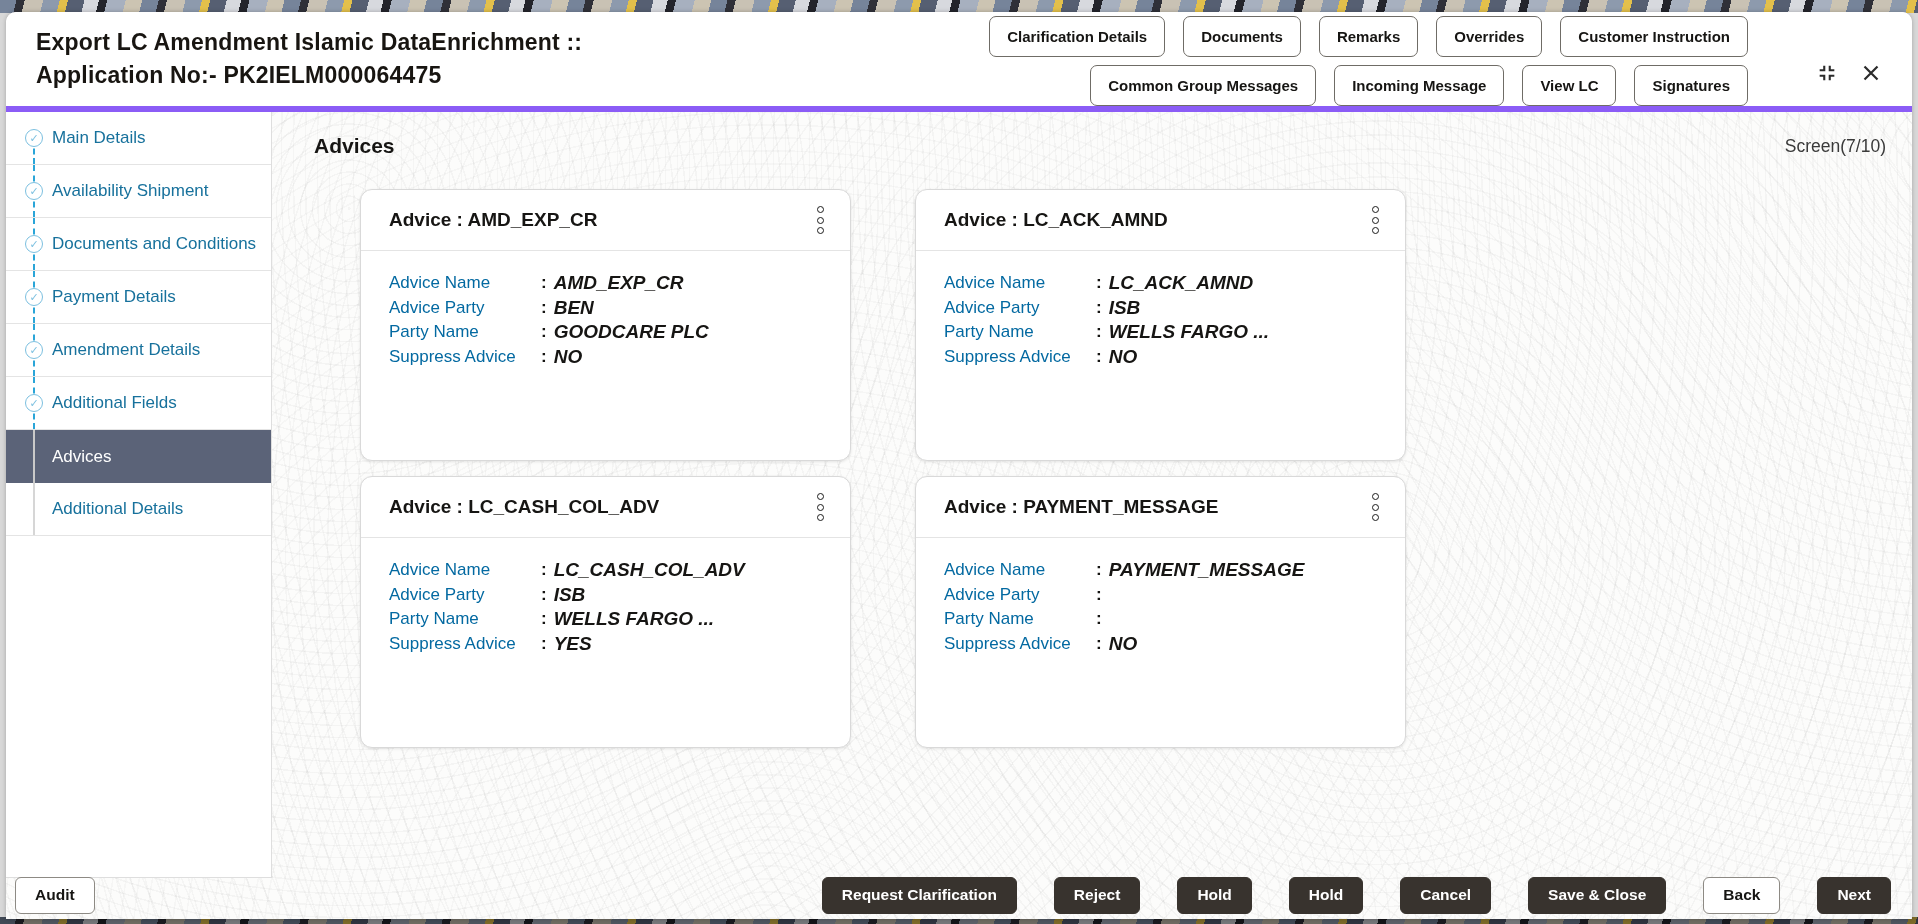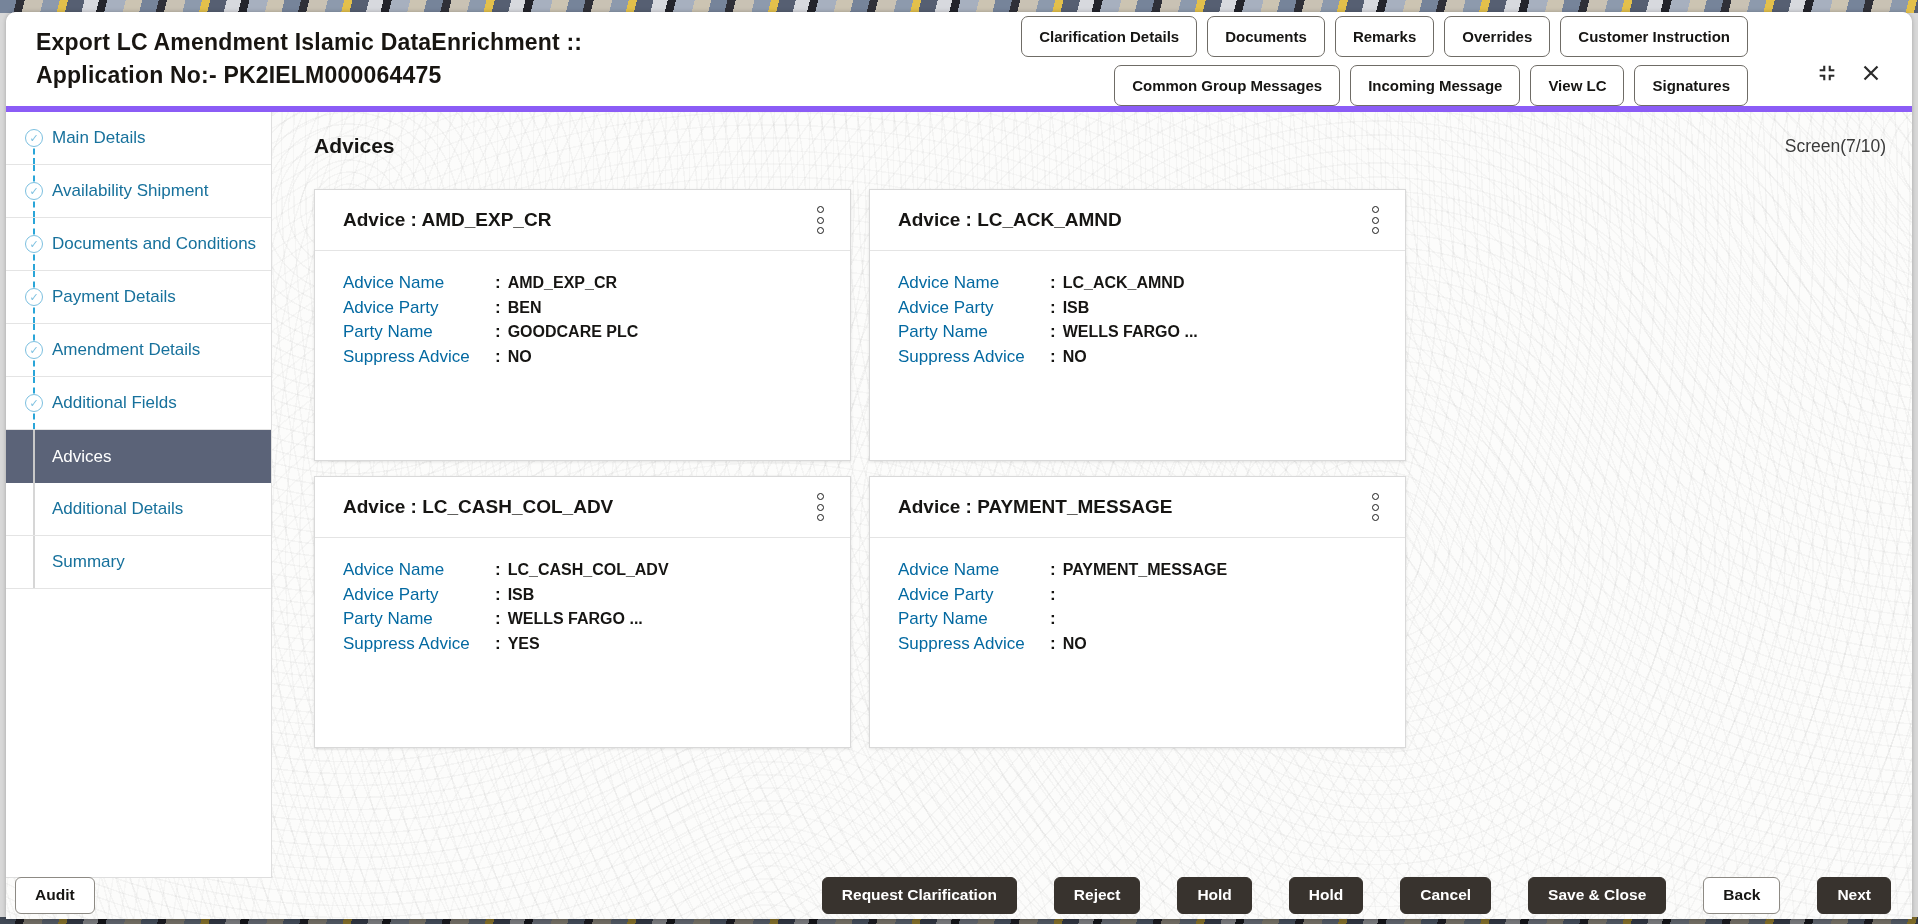--- a/index.html
+++ b/index.html
@@ -22,21 +22,21 @@
     position:absolute; left:6px; right:6px; top:12px; bottom:5px;
     background:#ffffff; border-radius:10px 10px 0 0; z-index:1;
     box-shadow:0 0 4px rgba(0,0,0,0.25); overflow:hidden;
   }
 
   
   .titlebar { height:100px; display:flex; align-items:flex-start; border-bottom:6px solid #8b5cf6; background:#fff; position:relative; }
   .title-block { padding:14px 0 0 30px; flex:1 1 auto; min-width:0; }
   .title-line { font-size:23px; font-weight:700; color:#181511; line-height:33px; letter-spacing:0.2px; white-space:nowrap; }
   .hbtn-rows { display:flex; flex-direction:column; align-items:flex-end; gap:8px; padding-top:4px; margin-right:66px; }
-  .hbtn-row { display:flex; gap:10px; }
+  .hbtn-row { display:flex; gap:18px; }
   .hbtn {
     height:41px; padding:0 17px; background:#fff; border:1px solid #6f6c66; border-radius:7px;
     font-family:"Liberation Sans", sans-serif; font-size:15px; font-weight:600; color:#161513;
     display:flex; align-items:center; cursor:pointer; white-space:nowrap;
   }
   .win-icons { display:flex; align-items:center; gap:18px; padding:48px 28px 0 0; }
   .win-icon { width:26px; height:26px; display:flex; align-items:center; justify-content:center; cursor:pointer; }
 
   
   .body-area {
@@ -75,30 +75,30 @@
   }
   .dot { width:15px; height:15px; border-radius:50%; background:#dcdcdc; margin-left:2px; }
   .step.active .dot { background:#d9d9d9; }
 
   
   .content { position:absolute; left:266px; top:0; right:0; bottom:0; padding:22px 0 0 42px; }
   .content-head { position:relative; height:38px; }
   .page-heading { font-size:21px; font-weight:700; color:#161513; }
   .screen-indicator { position:absolute; right:26px; top:2px; font-size:17.5px; color:#3a3a3a; }
   .cards { display:grid; grid-template-columns:537px 537px; grid-auto-rows:272px; column-gap:18px; row-gap:15px; margin-top:17px; }
-  .card { background:#fff; border:1px solid #d9d9d9; border-radius:0; box-shadow:0 1px 3px rgba(0,0,0,0.10); overflow:hidden; }
+  .card { background:#fff; border:1px solid #d9d9d9; border-radius:12px; box-shadow:0 1px 3px rgba(0,0,0,0.10); overflow:hidden;margin-left:46px; }
   .card-head { height:61px; display:flex; align-items:center; justify-content:space-between; padding:0 22px 0 28px; border-bottom:1px solid #e4e4e4; }
   .card-title { font-size:19px; font-weight:700; color:#161513; }
   .kebab { display:flex; flex-direction:column; align-items:center; gap:3.5px; padding:4px; cursor:pointer; }
   .kebab i { display:block; width:7px; height:7px; border:1.7px solid #1c1c1c; border-radius:50%; }
   .card-body { padding:20px 28px; }
   .frow { display:flex; line-height:24.5px; }
   .flabel { width:152px; font-size:17px; color:#0369a1; flex:0 0 auto; }
   .fsep { font-size:17px; font-weight:700; color:#161513; margin-right:7px; }
-  .fval { font-size:16px; font-weight:700; color:#161513; white-space:nowrap; }
+  .fval { font-size:19px; font-weight:700; color:#161513; white-space:nowrap;font-style:italic; }
 
   
   .footer { position:absolute; left:0; right:12px; bottom:5px; height:38px; display:flex; align-items:center; padding:0 9px; z-index:4; }
   .btn { height:37px; border-radius:6px; font-family:"Liberation Sans", sans-serif; font-size:15.5px; font-weight:600; display:flex; align-items:center; padding:0 19px; cursor:pointer; white-space:nowrap; }
   .btn.light { background:#fff; border:1px solid #8d8a84; color:#161513; }
   .btn.dark { background:#38332e; border:1px solid #38332e; color:#ffffff;text-align:center; }
   .actions { margin-left:auto; display:flex; gap:37px; align-items:center; }
 </style>
 </head>
 <body>
@@ -173,24 +173,20 @@
         <span class="step-label">Additional Fields</span>
       </div>
       <div class="step active">
         <span class="step-ico"><span class="dot"></span></span>
         <span class="step-label">Advices</span>
       </div>
       <div class="step pending">
         <span class="step-ico"><span class="dot"></span></span>
         <span class="step-label">Additional Details</span>
       </div>
-      <div class="step pending">
-        <span class="step-ico"><span class="dot"></span></span>
-        <span class="step-label">Summary</span>
-      </div>
     </aside>
 
     <main class="content">
       <div class="content-head">
         <span class="page-heading">Advices</span>
         <span class="screen-indicator">Screen(7/10)</span>
       </div>
 
       <div class="cards">
 

